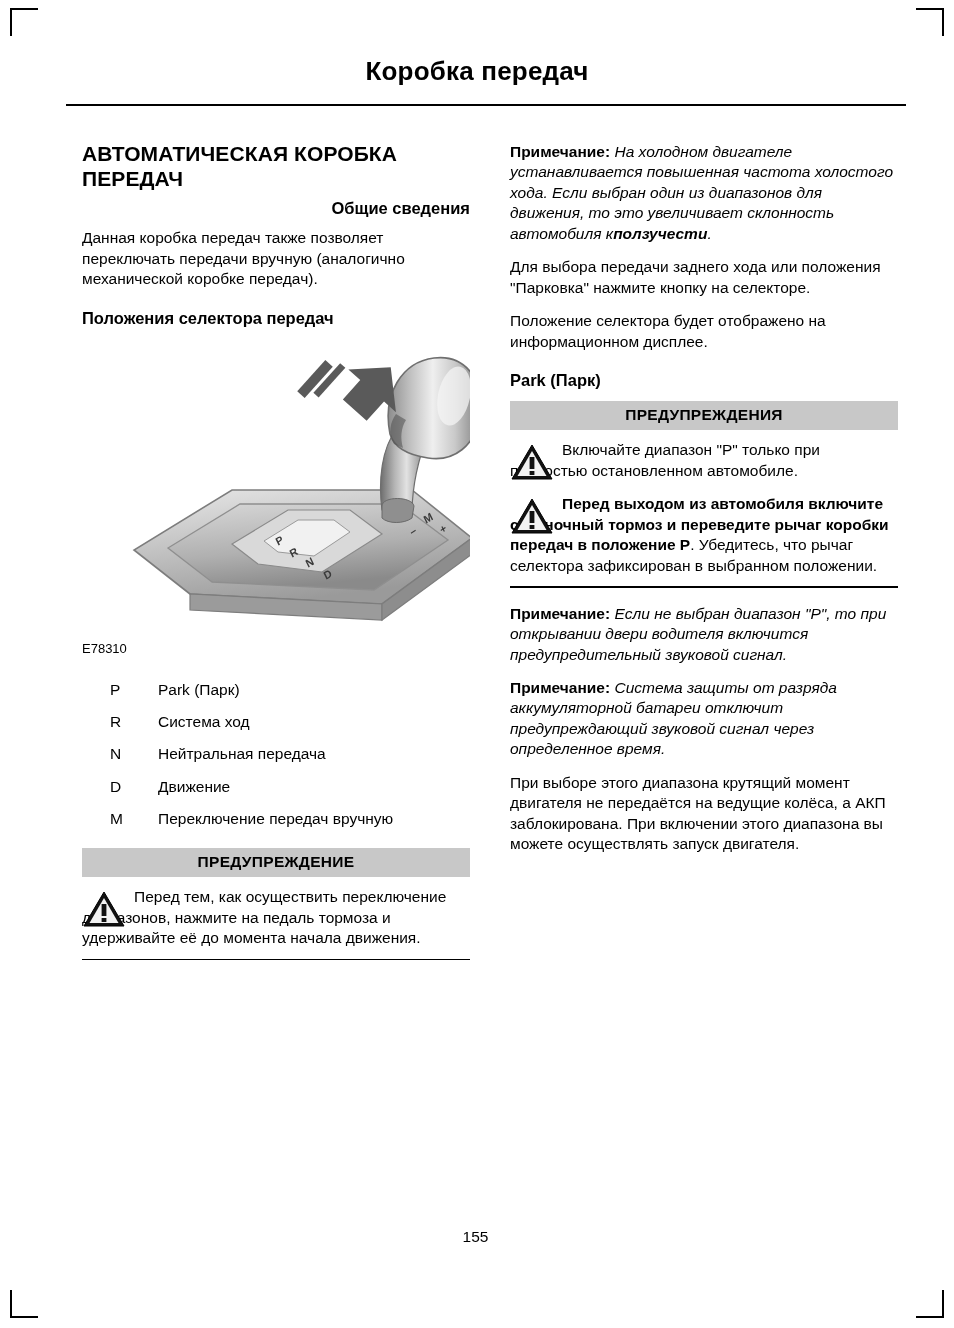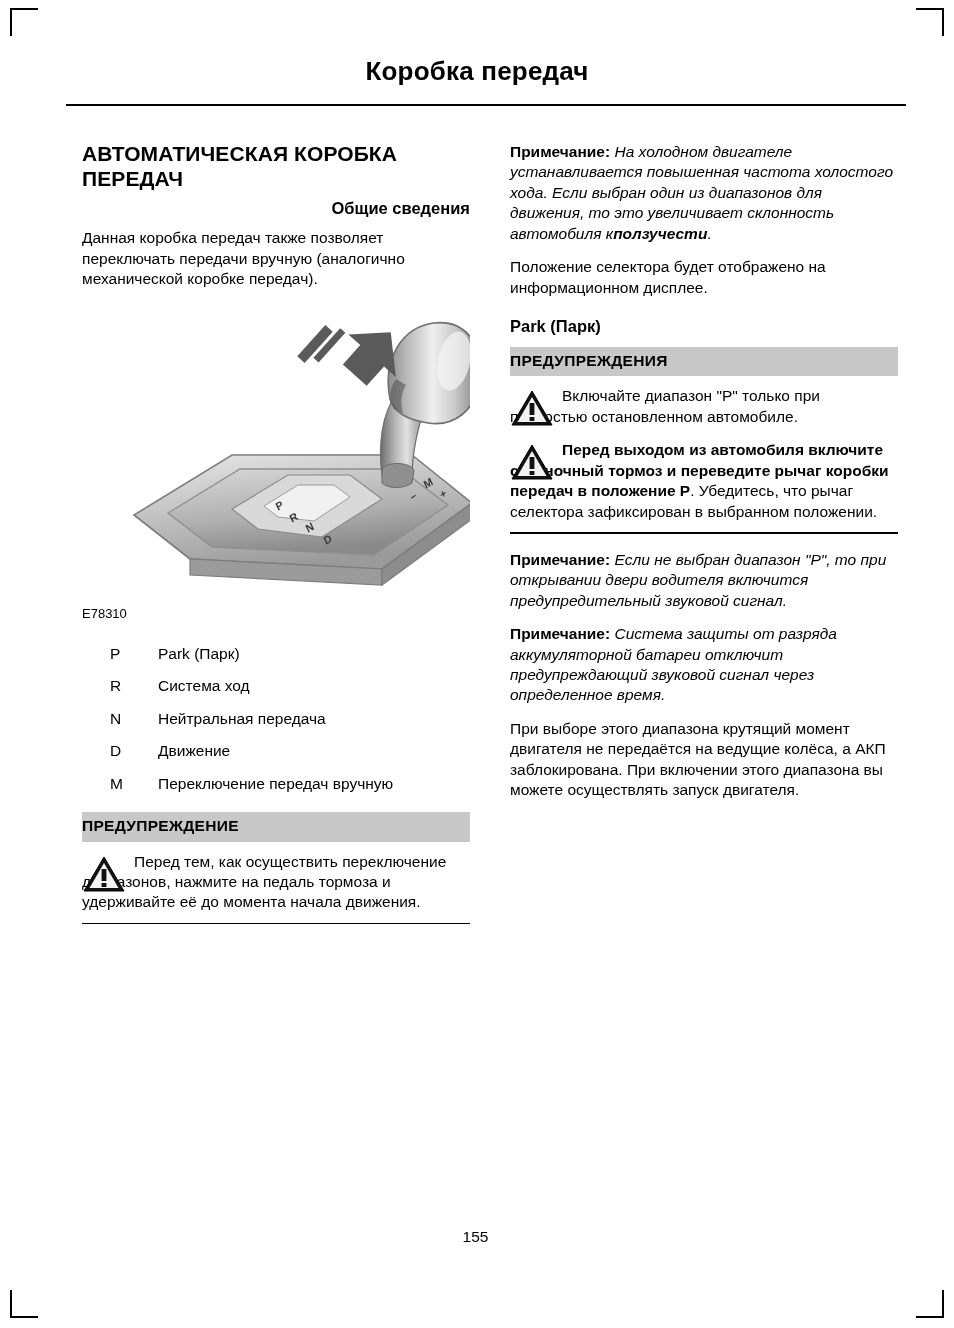--- a/index.html
+++ b/index.html
@@ -110,20 +110,21 @@
   }
   .legend td.k {
     width: 76px;
     padding-left: 28px;
     box-sizing: border-box;
   }
 
   
   .warn-band {
     background: #c8c8c8;
+    text-align: center;
     font-weight: bold;
     font-size: 15.5px;
     padding: 4px 0 5px 0;
     letter-spacing: 0.3px;
     margin: 4px 0 10px 0;
   }
   .warn-body {
     position: relative;
     min-height: 54px;
   }
@@ -166,20 +167,21 @@
   <div class="page-title">Коробка передач</div>
   <div class="title-rule"></div>
 
   <div class="col left">
 
     <h1 class="sec">АВТОМАТИЧЕСКАЯ КОРОБКА ПЕРЕДАЧ</h1>
 
     <h2 class="sub first">Общие сведения</h2>
     <p>Данная коробка передач также позволяет переключать передачи вручную (аналогично механической коробке передач).</p>
 
+    <h2 class="sub">Положения селектора передач</h2>
 
     <div class="figure">
       <svg width="388" height="300" viewBox="0 0 388 300">
         <defs>
           <linearGradient id="knob" x1="0" y1="0" x2="1" y2="0">
             <stop offset="0%" stop-color="#8d8d8d"></stop>
             <stop offset="22%" stop-color="#bdbdbd"></stop>
             <stop offset="48%" stop-color="#efefef"></stop>
             <stop offset="72%" stop-color="#c9c9c9"></stop>
             <stop offset="100%" stop-color="#7c7c7c"></stop>
@@ -281,20 +283,21 @@
     <div class="hr"></div>
   </div>
 
   <div class="col right">
 
     <p>
       <span class="b">Примечание:</span>
       <span class="it">На холодном двигателе устанавливается повышенная частота холостого хода. Если выбран один из диапазонов для движения, то это увеличивает склонность автомобиля к</span><span class="bi">ползучести</span><span class="it">.</span>
     </p>
 
+    <p>Для выбора передачи заднего хода или положения "Парковка" нажмите кнопку на селекторе.</p>
     <p>Положение селектора будет отображено на информационном дисплее.</p>
 
     <h2 class="sub">Park (Парк)</h2>
 
     <div class="warn-band">ПРЕДУПРЕЖДЕНИЯ</div>
 
     <div class="warn-body">
       <svg class="warn-icon" viewBox="0 0 44 40">
         <path d="M22 3 L42 37 L2 37 Z" fill="#111" stroke="#000" stroke-width="1"></path>
         <path d="M22 9 L36.5 34 L7.5 34 Z" fill="#f2f2f2"></path>

